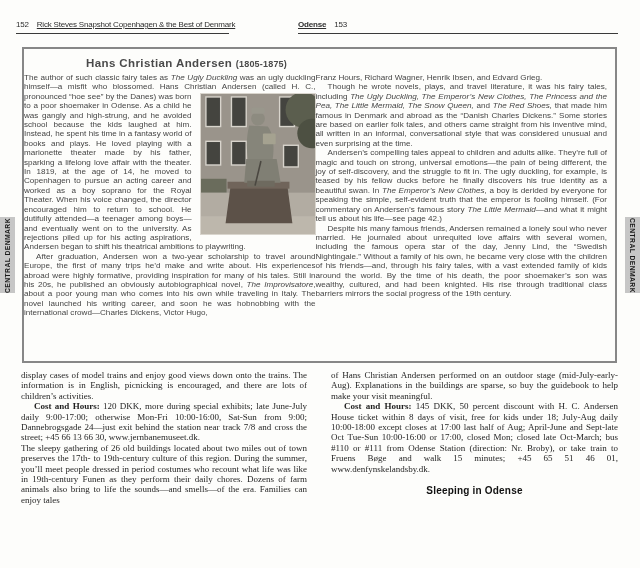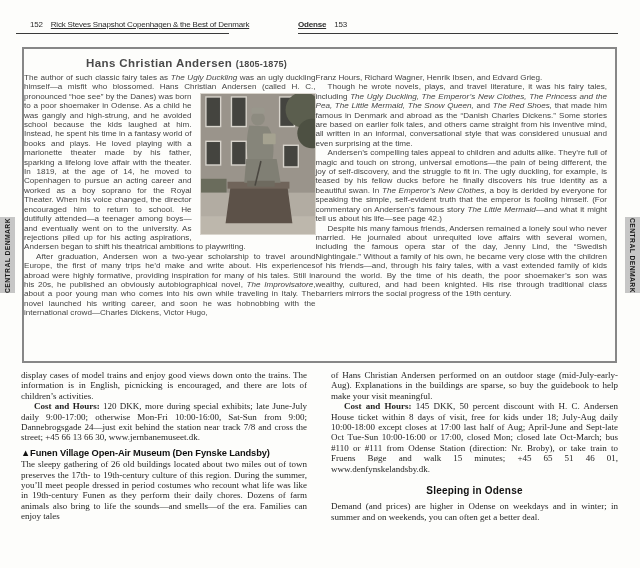--- a/index.html
+++ b/index.html
@@ -10,21 +10,21 @@
   }
   
   .runhead{
     position:absolute;top:20px;height:11px;
     border-bottom:1.5px solid #3a3a3a;
     font-size:8px;letter-spacing:-0.2px;color:#2e2e2e;
     padding-bottom:2px;white-space:nowrap;
   }
   .runhead-left{left:16px;width:213px;}
   .runhead-right{left:298px;width:320px;}
-  .pagenum{font-weight:400;margin:0 6px 0 14px;}
+  .pagenum{font-weight:400;margin:0 6px 0 0;}
   .runhead-right .pagenum{margin:0 0 0 6px;}
   .runtitle{font-weight:400;text-decoration:underline;}
   .runtitle-b{font-weight:700;}
   
   .tab{
     position:absolute;width:15px;height:76px;background:#c6c6c6;
     display:flex;align-items:center;justify-content:center;
     font-size:6.8px;font-weight:700;color:#1c1c1c;letter-spacing:0.4px;
     white-space:nowrap;overflow:visible;
   }
@@ -140,24 +140,22 @@
         <p class="bp ind">Though he wrote novels, plays, and travel literature, it was his fairy tales, including <i>The Ugly Duckling, The Emperor’s New Clothes, The Princess and the Pea, The Little Mermaid, The Snow Queen,</i> and <i>The Red Shoes,</i> that made him famous in Denmark and abroad as the “Danish Charles Dickens.” Some stories are based on earlier folk tales, and others came straight from his inventive mind, all written in an informal, conversational style that was considered unusual and even surprising at the time.</p>
         <p class="bp ind">Andersen’s compelling tales appeal to children and adults alike. They’re full of magic and touch on strong, universal emotions—the pain of being different, the joy of self-discovery, and the struggle to fit in. The ugly duckling, for example, is teased by his fellow ducks before he finally discovers his true identity as a beautiful swan. In <i>The Emperor’s New Clothes</i>, a boy is derided by everyone for speaking the simple, self-evident truth that the emperor is fooling himself. (For commentary on Andersen’s famous story <i>The Little Mermaid</i>—and what it might tell us about his life—see page 42.)</p>
         <p class="bp ind">Despite his many famous friends, Andersen remained a lonely soul who never married. He journaled about unrequited love affairs with several women, including the famous opera star of the day, Jenny Lind, the “Swedish Nightingale.” Without a family of his own, he became very close with the children of his friends—and, through his fairy tales, with a vast extended family of kids around the world. By the time of his death, the poor shoemaker’s son was wealthy, cultured, and had been knighted. His rise through traditional class barriers mirrors the social progress of the 19th century.</p>
       </div>
     </div>
   </div>
 
   <div class="body-col body-col-left">
     <p>display cases of model trains and enjoy good views down onto the trains. The information is in English, picnicking is encouraged, and there are lots of children’s activities.</p>
     <p class="ind"><b>Cost and Hours:</b> 120 DKK, more during special exhibits; late June-July daily 9:00-17:00; otherwise Mon-Fri 10:00-16:00, Sat-Sun from 9:00; Dannebrogsgade 24—just exit behind the station near track 7/8 and cross the street; +45 66 13 66 30, www.jernbanemuseet.dk.</p>
-    <div class="listing-head">▲Funen Village Open-Air Museum (Den Fynske Landsby)</div>
     <p>The sleepy gathering of 26 old buildings located about two miles out of town preserves the 17th- to 19th-century culture of this region. During the summer, you’ll meet people dressed in period costumes who recount what life was like in 19th-century Funen as they perform their daily chores. Dozens of farm animals also bring to life the sounds—and smells—of the era. Families can enjoy tales</p>
   </div>
 
   <div class="body-col body-col-right">
     <p>of Hans Christian Andersen performed on an outdoor stage (mid-July-early-Aug). Explanations in the buildings are sparse, so buy the guidebook to help make your visit meaningful.</p>
     <p class="ind"><b>Cost and Hours:</b> 145 DKK, 50 percent discount with H. C. Andersen House ticket within 8 days of visit, free for kids under 18; July-Aug daily 10:00-18:00 except closes at 17:00 last half of Aug; April-June and Sept-late Oct Tue-Sun 10:00-16:00 or 17:00, closed Mon; closed late Oct-March; bus #110 or #111 from Odense Station (direction: Nr. Broby), or take train to Fruens Bøge and walk 15 minutes; +45 65 51 46 01, www.denfynskelandsby.dk.</p>
     <div class="section-head">Sleeping in Odense</div>
-    <p>Demand (and prices) are higher in Odense on weekdays and in winter; in summer and on weekends, you can often get a better deal.</p>
   </div>
 
 </div>
 
 </body></html>

